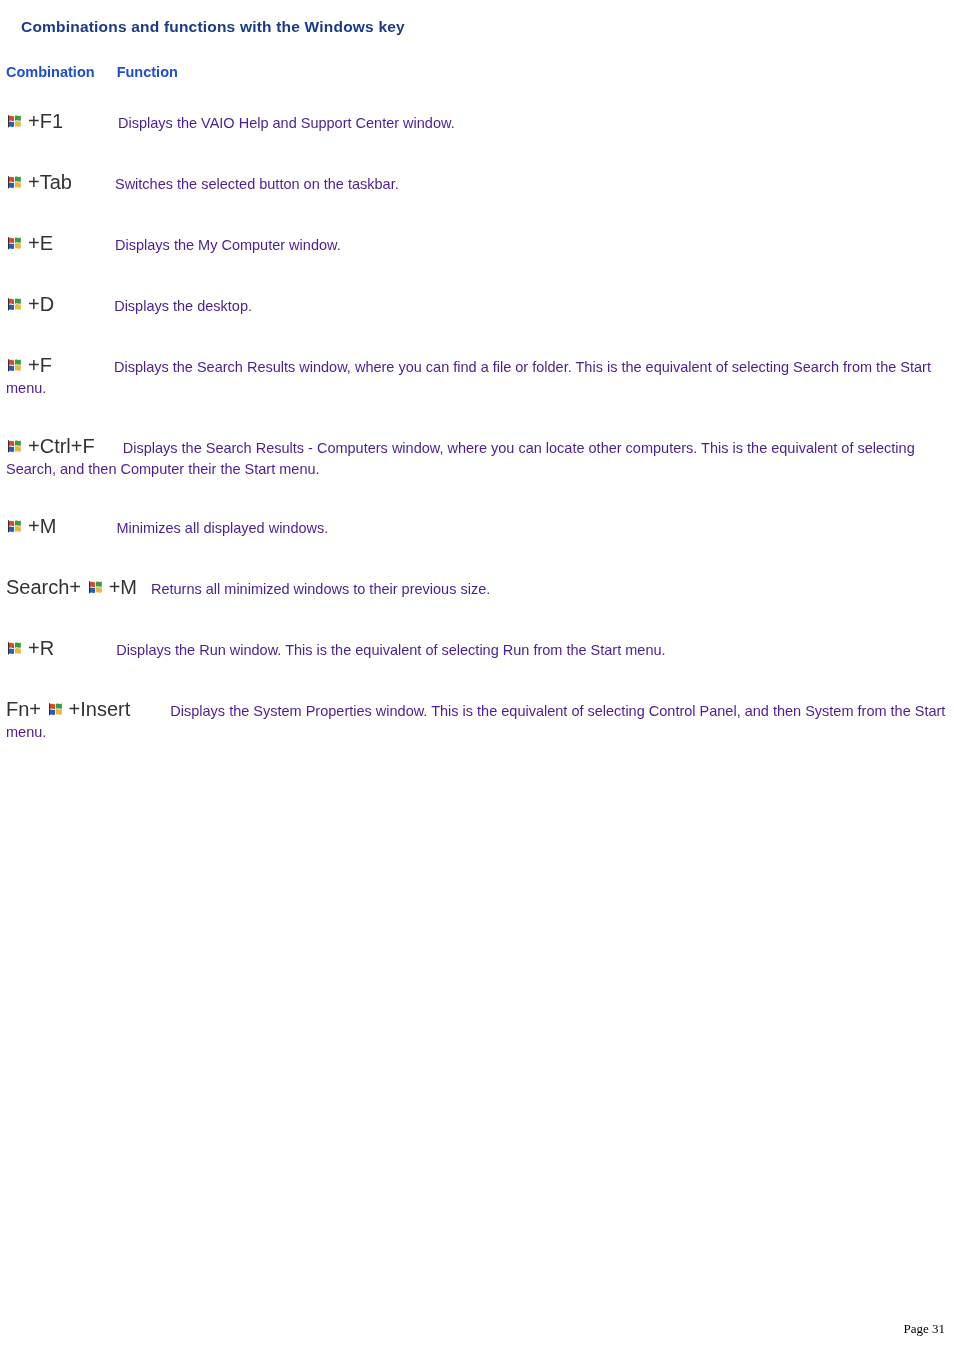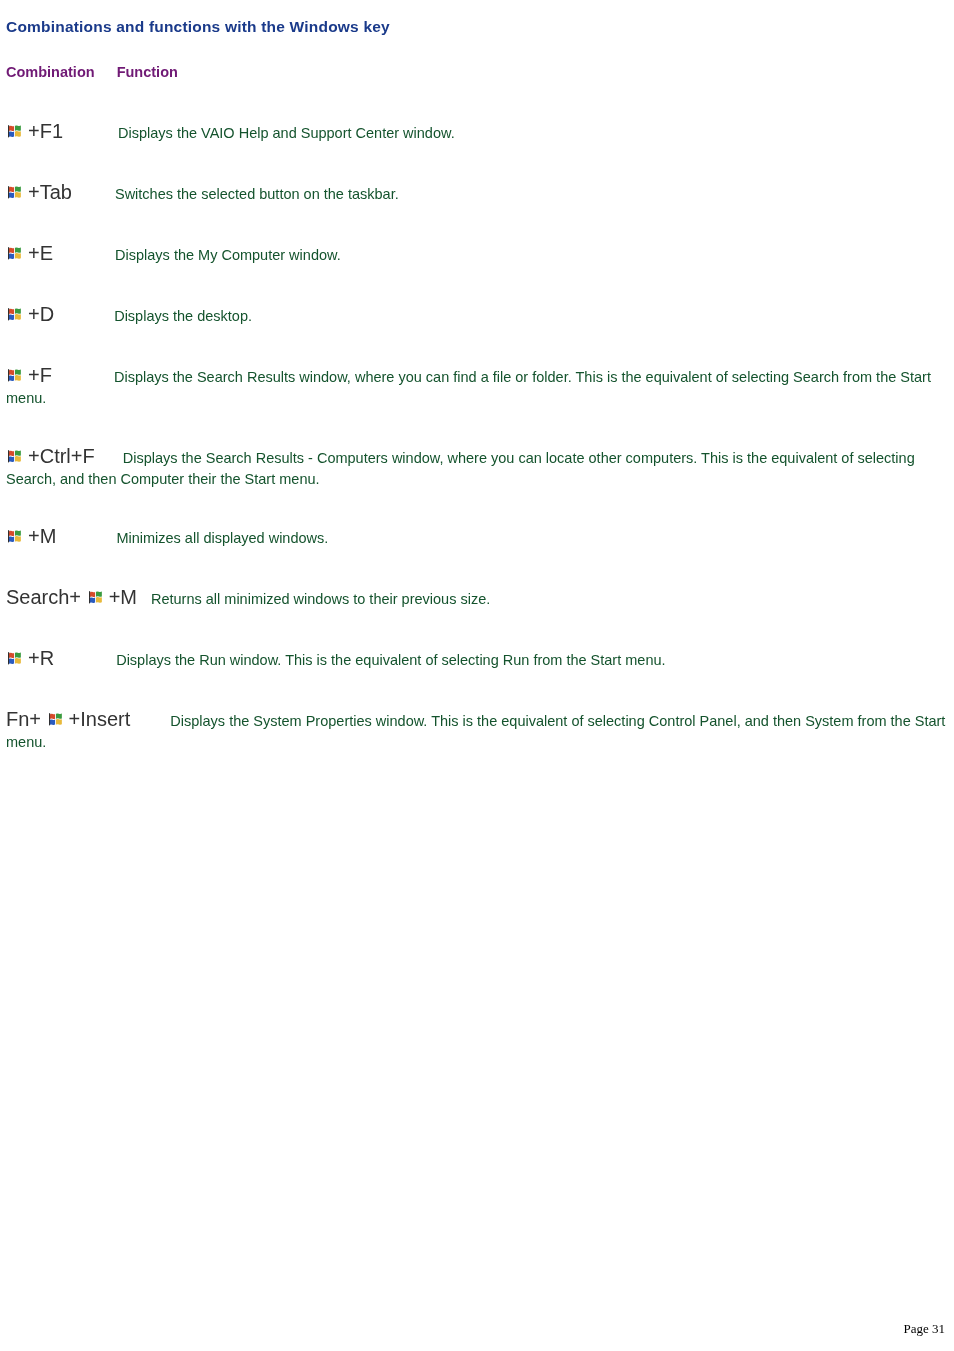--- a/index.html
+++ b/index.html
@@ -10,48 +10,48 @@
     height: 1351px;
     font-family: Verdana, Geneva, sans-serif;
     background: #fff;
     position: relative;
   }
   body { padding: 18px 6px 0 6px; }
   .title {
     color: #1a3a8a;
     font-weight: bold;
     font-size: 15.5px;
-    margin: 0 0 28px 0;
+    margin: 0 0 28px 15px;
     letter-spacing: 0.2px;
   }
   .header-row {
-    color: #701a75;
+    color: #1d4ed8;
     font-weight: bold;
     font-size: 14.5px;
-    margin-bottom: 38px;
+    margin-bottom: 28px;
   }
   .header-row .col-func { margin-left: 18px; }
   .entry {
     color: #333;
     font-size: 14.5px;
     line-height: 1.35;
     margin-bottom: 34px;
   }
   .combo-block { white-space: nowrap; }
   .winicon {
     display: inline-block;
     vertical-align: -3px;
     width: 18px;
     height: 18px;
   }
   .keytxt {
     color: #333;
     font-size: 20px;
   }
-  .func { color: #14532d; }
+  .func { color: #4c1d95; }
   .footer {
     position: absolute;
     right: 9px;
     bottom: 14px;
     font-family: "Times New Roman", Times, serif;
     font-size: 13px;
     color: #000;
   }
 </style>
 </head>

